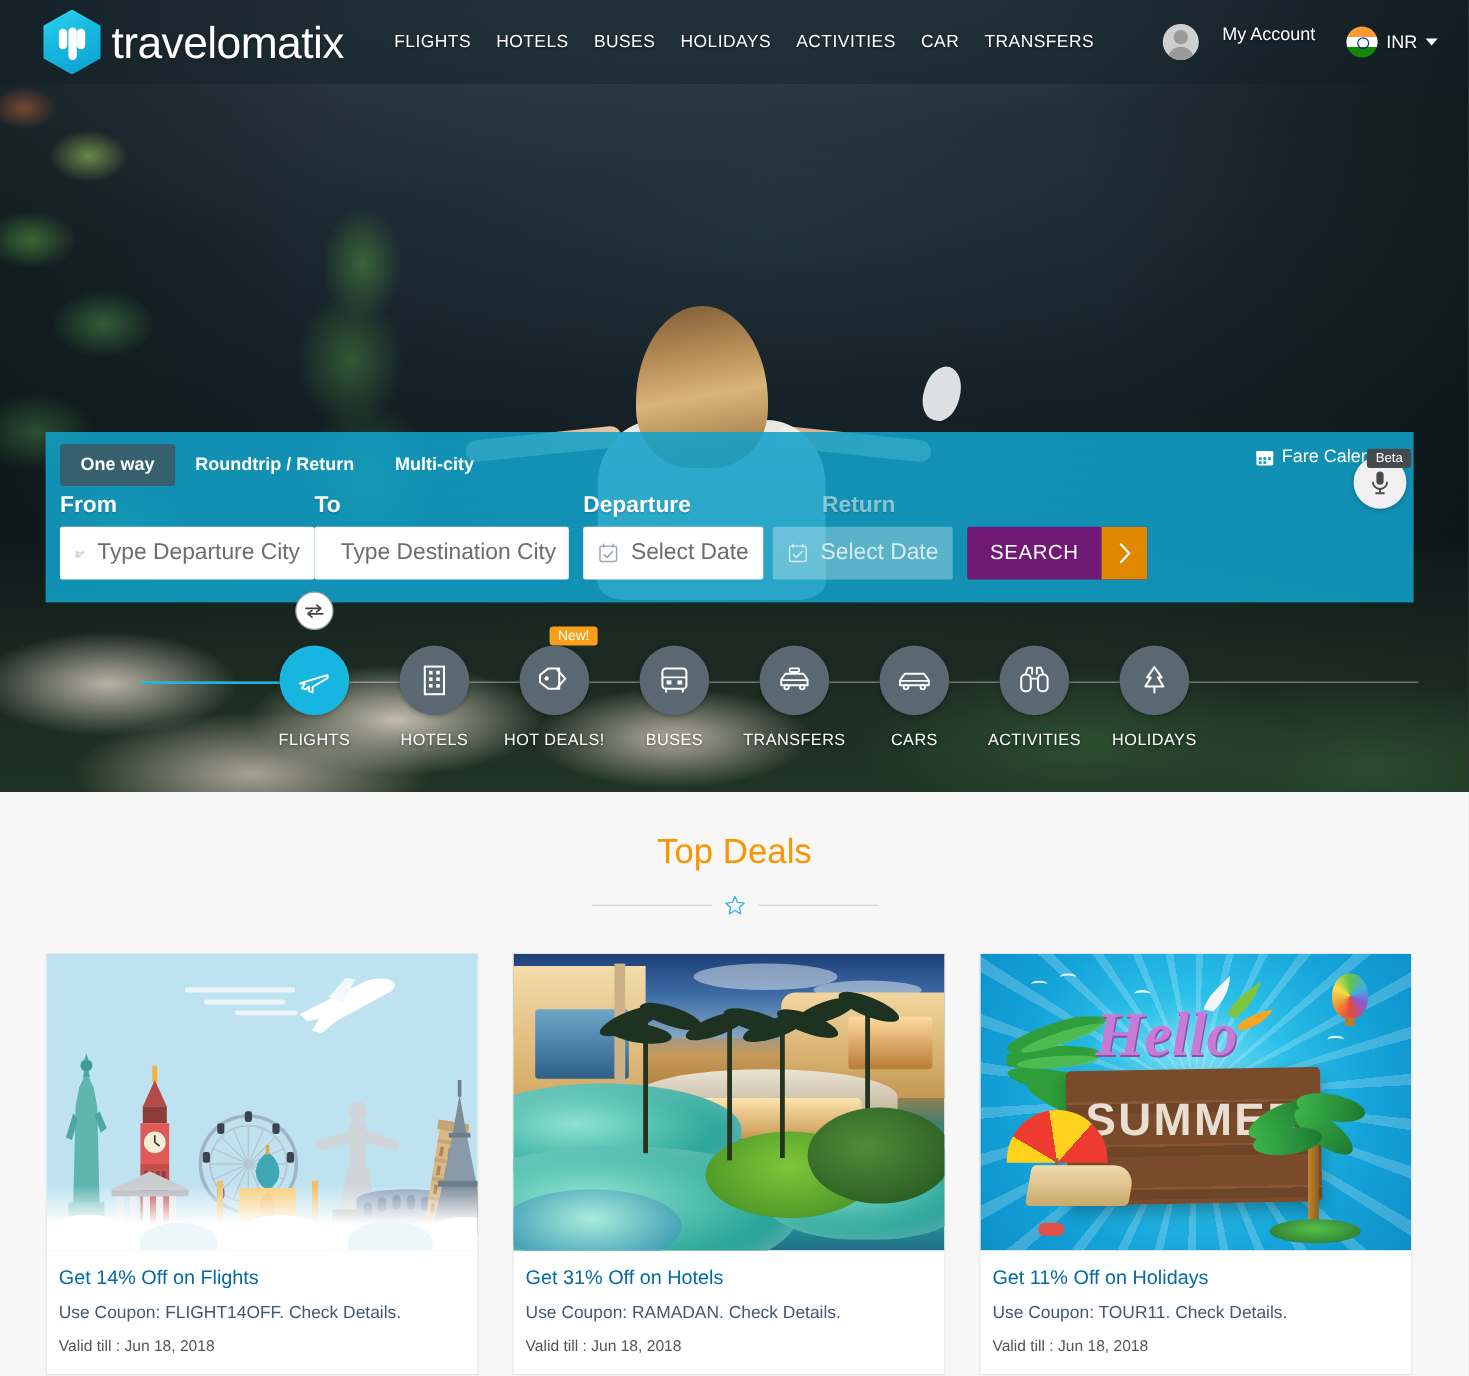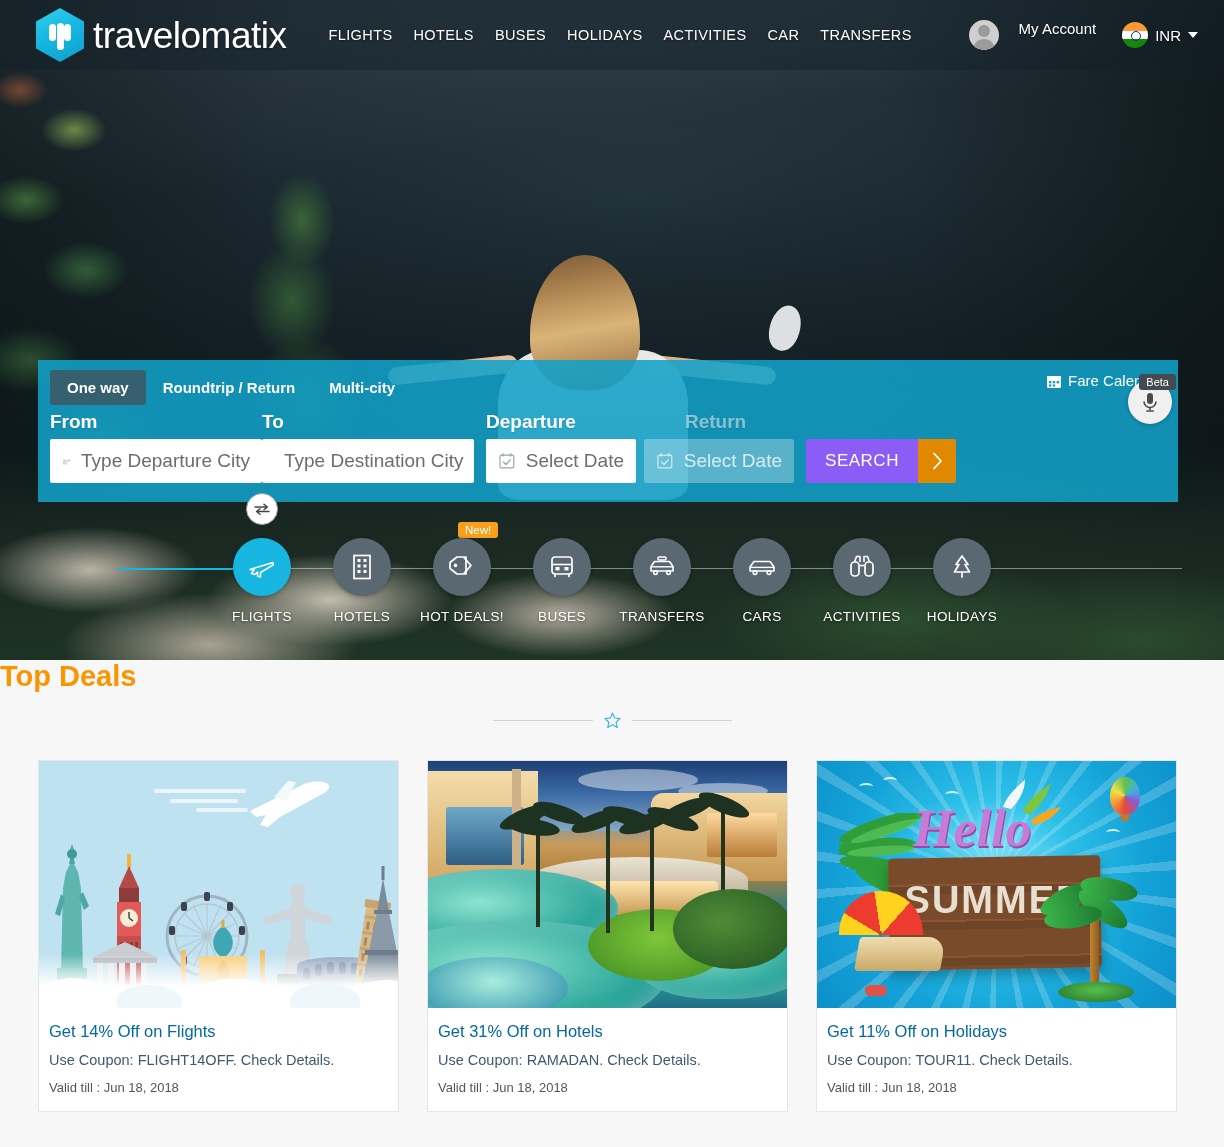--- a/index.html
+++ b/index.html
@@ -175,21 +175,21 @@
   .f-ret  { width: 150px; margin-left: 8px; }
   .f-trav { width: 210px; margin-left: 8px; }
   .swapwrap { width: 0; position: relative; }
   .swap {
     position:absolute; left:-16px; top:10px; width:32px; height:32px; border-radius:50%;
     background:#fff; border:1.5px solid #9aa1a6; display:flex; align-items:center; justify-content:center;
     z-index: 5;
   }
   .trav-row { justify-content: space-between; }
   .btn-search {
-    margin-left: 12px; height: 44px; width: 150px; background:#8b5cf6; display:flex; align-items:center;
+    margin-left: 12px; height: 44px; width: 150px; background:#701a75; display:flex; align-items:center;
     border-radius: 2px; overflow:hidden; cursor:pointer;
   }
   .btn-search .lbl { flex:1; text-align:center; color:#fff; font-size:17px; letter-spacing:.5px; }
   .btn-search .arw { width:38px; height:44px; background:#e08800; display:flex; align-items:center; justify-content:center; }
   .fare-row {
     position:absolute; right: 14px; top: 12px; display:flex; align-items:center; gap: 6px;
   }
   .fare-link { color:#fff; font-size:15px; display:flex; align-items:center; gap:6px; cursor:pointer; }
   .mic {
     position:absolute; right: -8px; top: 8px; width:44px; height:44px; border-radius:50%;
@@ -224,21 +224,21 @@
     margin-top: 13px; color:#fff; font-size:13.5px; letter-spacing:.4px; white-space:nowrap;
     text-shadow: 0 1px 3px rgba(0,0,0,.5);
   }
   .newbadge {
     position:absolute; top:-16px; left: 26px; background:#f9a01b; color:#fff;
     font-size:11.5px; padding:2px 7px; border-radius:3px; white-space:nowrap;
   }
 
   
   .deals-section { position:absolute; left:0; top:660px; width:1224px; height:487px; background:#f7f7f7; }
-  .deals-title { color:#f99500; font-size:29px; font-weight:700; }
+  .deals-title { text-align:center; color:#f99500; font-size:29px; padding-top:34px; font-weight:400; }
   .deals-divider { display:flex; align-items:center; justify-content:center; margin-top:18px; gap:0; }
   .dd-line { width:100px; height:1px; background:#d3d3d3; }
   .dd-star { margin:0 10px; line-height:0; }
   .cards { display:flex; gap:28px; padding: 30px 38px 0 38px; }
   .card { width:361px; background:#fff; border:1px solid #e6e6e6; overflow:hidden; }
   .card-img { width:359px; height:247px; position:relative; overflow:hidden; }
   .card-body { padding: 14px 10px 16px 10px; }
   .card-title { color:#0369a1; font-size:16.5px; margin-bottom:11px; cursor:pointer; }
   .card-sub { color:#3f5970; font-size:14.5px; margin-bottom:12px; }
   .card-valid { color:#555; font-size:13px; }

